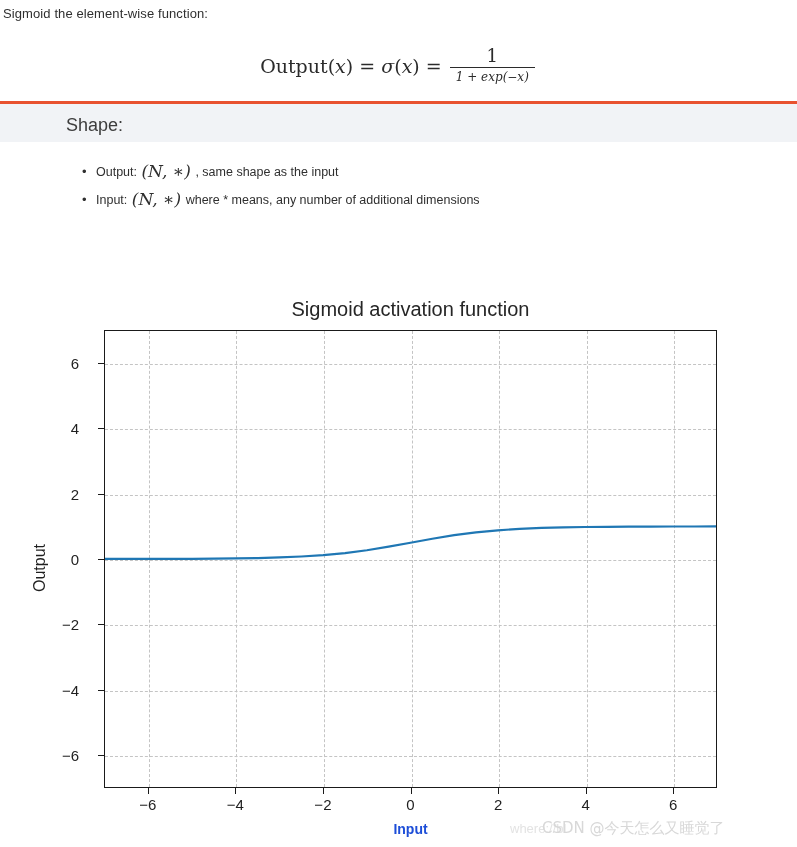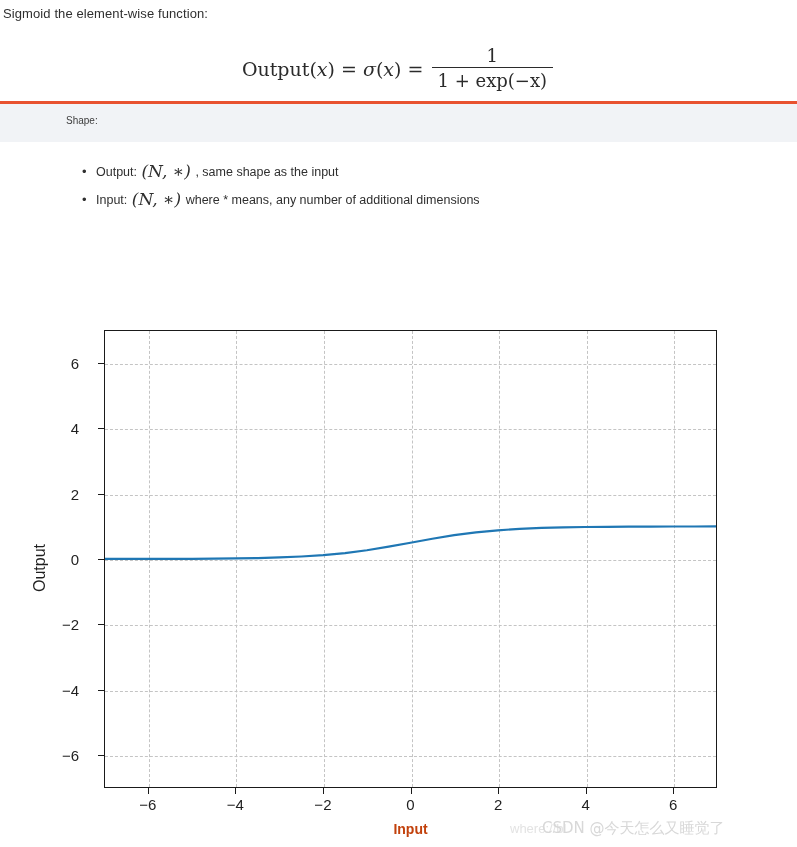--- a/index.html
+++ b/index.html
@@ -48,21 +48,22 @@
   }
   .frac .num {
     display: block;
     padding: 0 6px 1px 6px;
     border-bottom: 1.2px solid #2b2b2b;
     font-size: 18px;
   }
   .frac .den {
     display: block;
     padding: 2px 6px 0 6px;
-    font-size: 18px;
+    font-size: 12px;
+    font-style: italic;
   }
   .eq-lhs { vertical-align: middle; }
 
   .shape-rule {
     position: absolute;
     left: 0;
     top: 101px;
     width: 797px;
     height: 3px;
     background: #e8522f;
@@ -72,21 +73,21 @@
     left: 0;
     top: 104px;
     width: 797px;
     height: 38px;
     background: #f1f3f6;
   }
   .shape-band-label {
     position: absolute;
     left: 66px;
     top: 11px;
-    font-size: 10px;
+    font-size: 18px;
     color: #3d3d3d;
   }
 
   .shape-list {
     position: absolute;
     left: 0;
     top: 158px;
     width: 700px;
     margin: 0;
     padding: 0;
@@ -200,21 +201,21 @@
   }
 
   .xlabel {
     position: absolute;
     left: 104px;
     top: 541px;
     width: 613px;
     text-align: center;
     font-size: 14px;
     font-weight: bold;
-    color: #c2410c;
+    color: #1d4ed8;
   }
   .ylabel {
     position: absolute;
     left: -20px;
     top: 279px;
     width: 120px;
     text-align: center;
     font-size: 16px;
     color: #1f1f1f;
     transform: rotate(-90deg);
@@ -273,20 +274,21 @@
     <span>, same shape as the input</span>
   </li>
   <li>
     <span>Input:</span>
     <span class="math-inline">(N, ∗)</span>
     <span>where * means, any number of additional dimensions</span>
   </li>
 </ul>
 
 <div id="chart">
+  <div class="chart-title">Sigmoid activation function</div>
 
   <div class="plot-area">
     <div id="gridlines">
         <div class="grid-v" style="left: 43.7857px;"></div>
         <div class="grid-v" style="left: 131.357px;"></div>
         <div class="grid-v" style="left: 218.929px;"></div>
         <div class="grid-v" style="left: 306.5px;"></div>
         <div class="grid-v" style="left: 394.071px;"></div>
         <div class="grid-v" style="left: 481.643px;"></div>
         <div class="grid-v" style="left: 569.214px;"></div>

